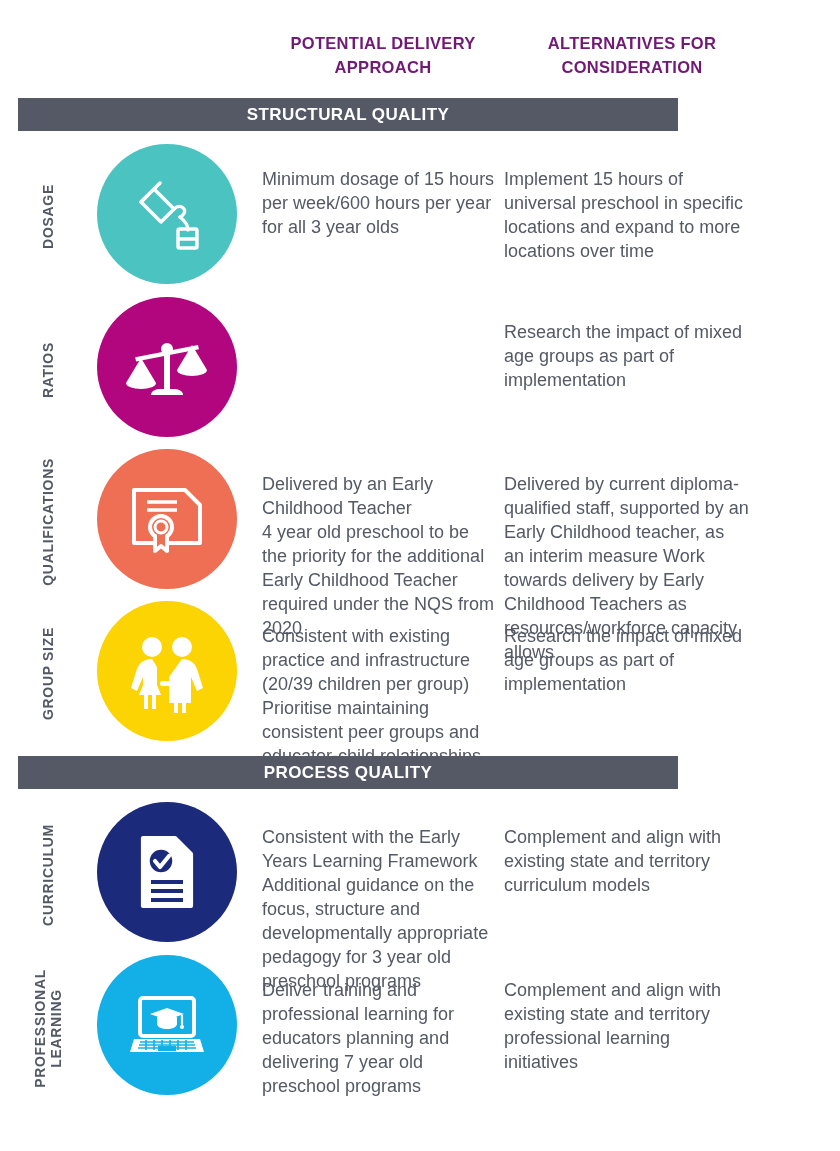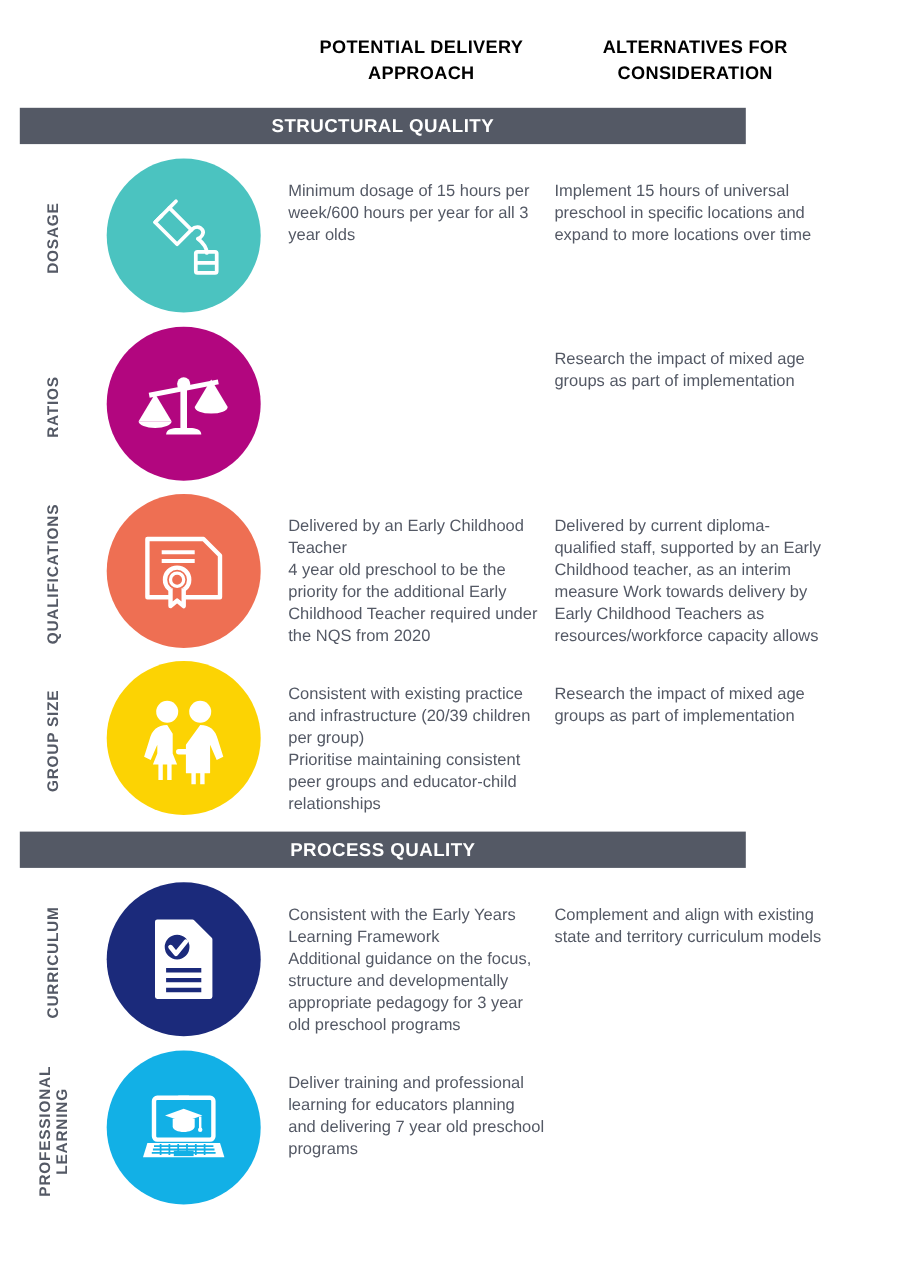--- a/index.html
+++ b/index.html
@@ -31,21 +31,21 @@
     width: 840px;
     height: 60px;
   }
   .col-header {
     position: absolute;
     text-align: center;
     font-weight: bold;
     font-size: 16.5px;
     letter-spacing: 0.3px;
     line-height: 1.45;
-    color: #000000;
+    color: #701a75;
   }
   .col-header.c1 { left: 258px; width: 250px; }
   .col-header.c2 { left: 508px; width: 248px; }
 
   
   .section-bar {
     position: absolute;
     left: 18px;
     width: 660px;
     height: 33px;
@@ -96,21 +96,21 @@
     height: 140px;
     border-radius: 50%;
     display: flex;
     align-items: center;
     justify-content: center;
   }
   .row-icon svg { display: block; }
 
   .cell {
     position: absolute;
-    font-size: 15px;
+    font-size: 18px;
     line-height: 1.33;
     color: #545965;
     white-space: pre-line;
   }
   .cell.c1 { left: 262px; width: 235px; }
   .cell.c2 { left: 504px; width: 245px; }
   .cell .para + .para { margin-top: 17px; }
 </style>
 </head>
 <body>
@@ -259,15 +259,18 @@
         <path d="M16 60 H70" stroke="#12B0E6" stroke-width="1.6"></path>
         <path d="M15 63 H71" stroke="#12B0E6" stroke-width="1.6"></path>
         <path d="M14 66 H72" stroke="#12B0E6" stroke-width="1.6"></path>
         <path d="M22 58 v10 M30 58 v10 M38 58 v10 M46 58 v10 M54 58 v10 M62 58 v10" stroke="#12B0E6" stroke-width="1.6"></path>
         <rect x="34" y="64" width="18" height="5" fill="#12B0E6"></rect>
       </svg>
     </div>
     <div class="cell c1" style="top:2px;">
       <div class="para">Deliver training and professional learning for educators planning and delivering 7 year old preschool programs</div>
     </div>
+    <div class="cell c2" style="top:2px;">
+      <div class="para">Complement and align with existing state and territory professional learning initiatives</div>
+    </div>
   </div>
 
 </div>
 
 </body></html>

